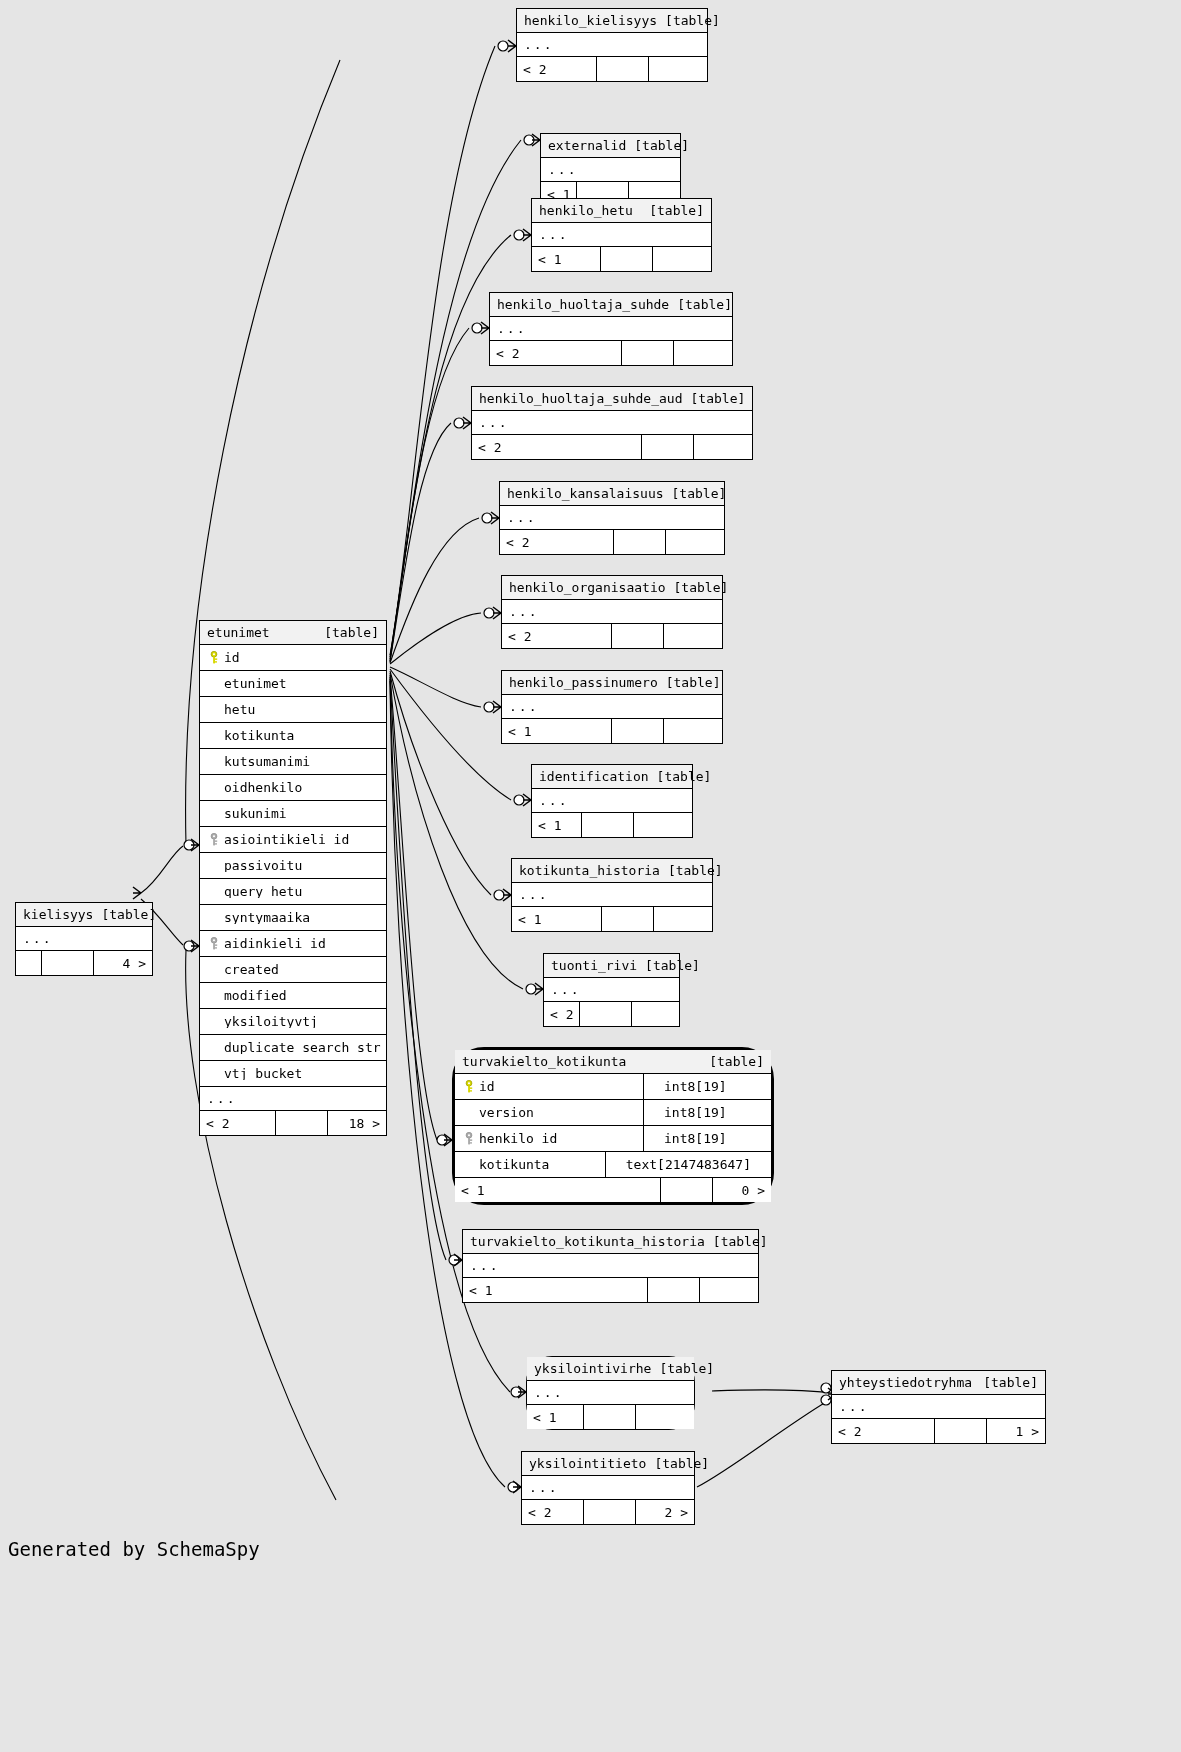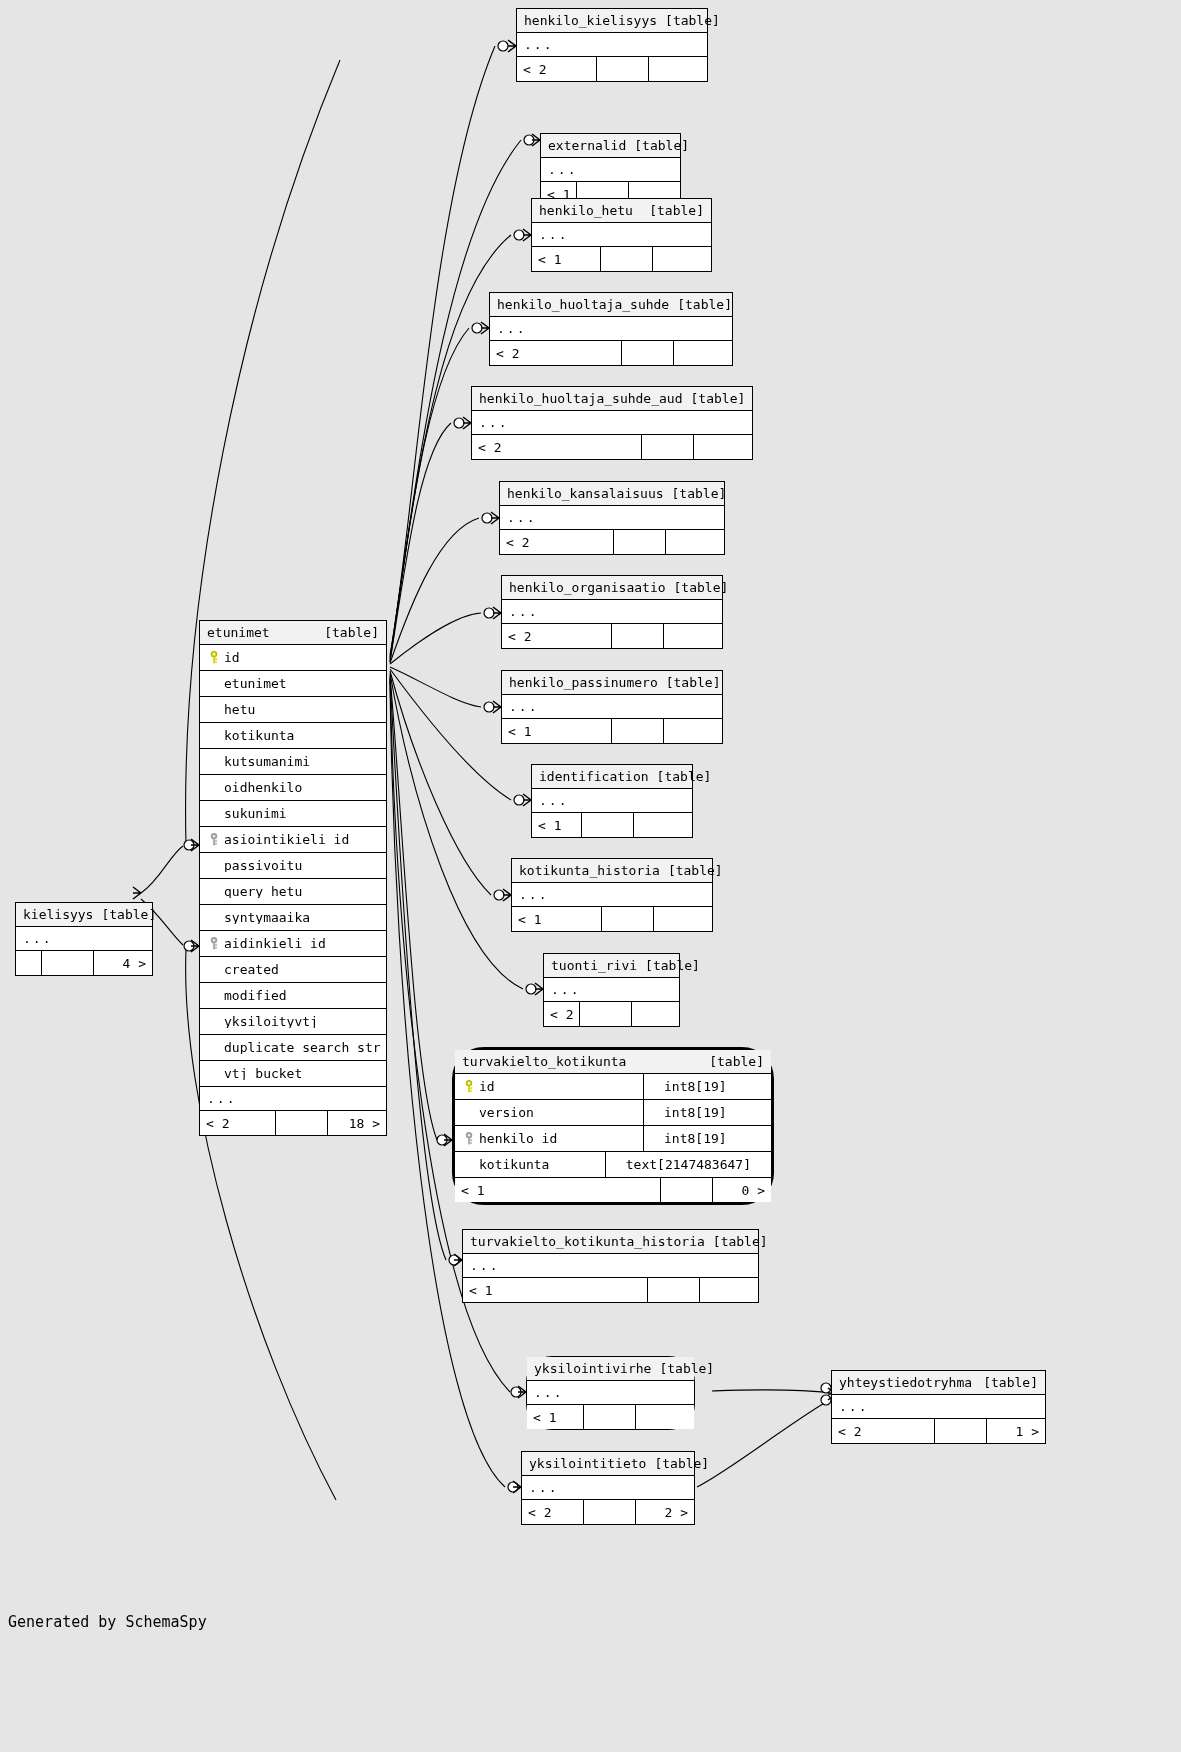--- a/index.html
+++ b/index.html
@@ -129,22 +129,22 @@
     flex: 0 0 52px;
     justify-content: center;
   }
   .foot-right {
     flex: 0 0 58px;
     justify-content: flex-end;
   }
   .credit {
     position: absolute;
     left: 8px;
-    top: 1613px;
-    font-size: 15px;
+    top: 1538px;
+    font-size: 19px;
     white-space: nowrap;
   }
 </style>
 </head>
 <body>
 
 <div id="canvas">
 
   <svg id="edges" viewBox="0 0 1181 1752" xmlns="http://www.w3.org/2000/svg">
     <defs>

